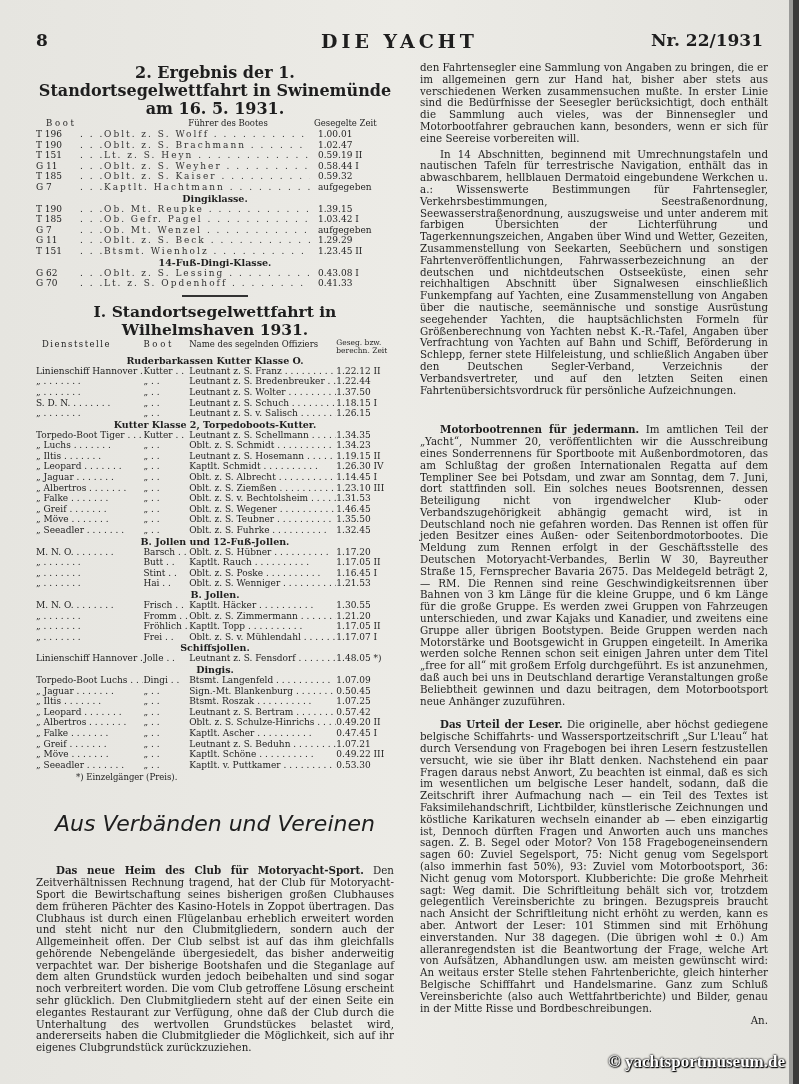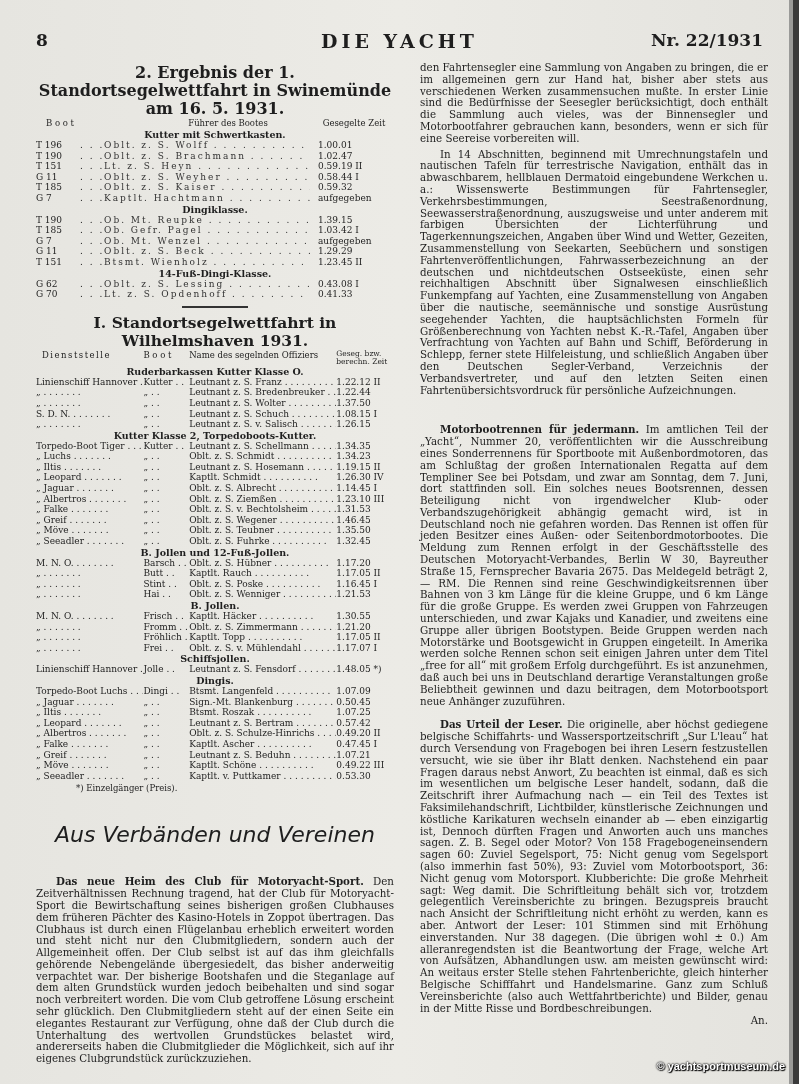--- a/index.html
+++ b/index.html
@@ -49,21 +49,21 @@
     font-size:10.3px; line-height:11.8px; text-align:justify; margin:0;
     hyphens:manual;
   }
   p.indent { text-indent:20px; }
   .lead { font-weight:bold; }
   .sign { text-align:right; }
   .gap { height:12px; }
   .gap-big { height:28px; }
   .watermark {
     position:absolute; right:14px; bottom:12px;
-    font-family:Liberation Sans, sans-serif; font-size:11px; color:#fff;
+    font-family:Liberation Serif, serif; font-size:17px; color:#fff;
     text-shadow:0 0 2px #000, 0 0 2px #000, 1px 1px 1px #000;
     font-weight:bold;
   }
 </style>
 </head>
 <body>
 
 <div class="page">
   <div class="edge-shadow2"></div>
   <div class="edge-shadow"></div>
@@ -72,24 +72,23 @@
     <span class="pageno">8</span>
     <span class="mag">DIE YACHT</span>
     <span class="issue">Nr. 22/1931</span>
   </div>
 
   <div class="col-left">
     <h2 class="res">2. Ergebnis der 1. Standortsegelwettfahrt in Swinemünde am 16. 5. 1931.</h2>
     <div class="thead">
       <span style="width:96px;padding-left:10px">B o o t</span>
       <span style="flex:1;text-align:center">Führer des Bootes</span>
-      <span style="width:80px;text-align:center">Gesegelte Zeit</span>
+      <span style="width:80px;text-align:left">Gesegelte Zeit</span>
     </div>
     <div id="table1">
-        <div class="class-title">Kutter mit Schwertkasten.</div>
         <div class="row">
           <span style="width:44px">T 196</span>
           <span style="width:24px;overflow:hidden;letter-spacing:2px">. . . . . .</span>
           <span class="c-dots"><span>Oblt. z. S. Wolff</span> . . . . . . . . . . . . . . . . . . . .</span>
           <span class="c-time" style="width:76px">1.00.01</span>
         </div>
         <div class="row">
           <span style="width:44px">T 190</span>
           <span style="width:24px;overflow:hidden;letter-spacing:2px">. . . . . .</span>
           <span class="c-dots"><span>Oblt. z. S. Brachmann</span> . . . . . . . . . . . . . . . . . . . .</span>
@@ -191,21 +190,21 @@
         <div class="row2">
           <span class="d-stelle"><span>„</span> . . . . . . .</span>
           <span class="d-boot"><span>„</span> . .</span>
           <span class="d-name"><span>Leutnant z. S. Wolter</span> . . . . . . . . . .</span>
           <span class="d-time">1.37.50</span>
         </div>
         <div class="row2">
           <span class="d-stelle"><span>S. D. N.</span> . . . . . . .</span>
           <span class="d-boot"><span>„</span> . .</span>
           <span class="d-name"><span>Leutnant z. S. Schuch</span> . . . . . . . . . .</span>
-          <span class="d-time">1.08.15 I</span>
+          <span class="d-time">1.18.15 I</span>
         </div>
         <div class="row2">
           <span class="d-stelle"><span>„</span> . . . . . . .</span>
           <span class="d-boot"><span>„</span> . .</span>
           <span class="d-name"><span>Leutnant z. S. v. Salisch</span> . . . . . . . . . .</span>
           <span class="d-time">1.26.15</span>
         </div>
         <div class="class-title">Kutter Klasse 2, Torpedoboots-Kutter.</div>
         <div class="row2">
           <span class="d-stelle"><span>Torpedo-Boot Tiger</span> . . . . . . .</span>

